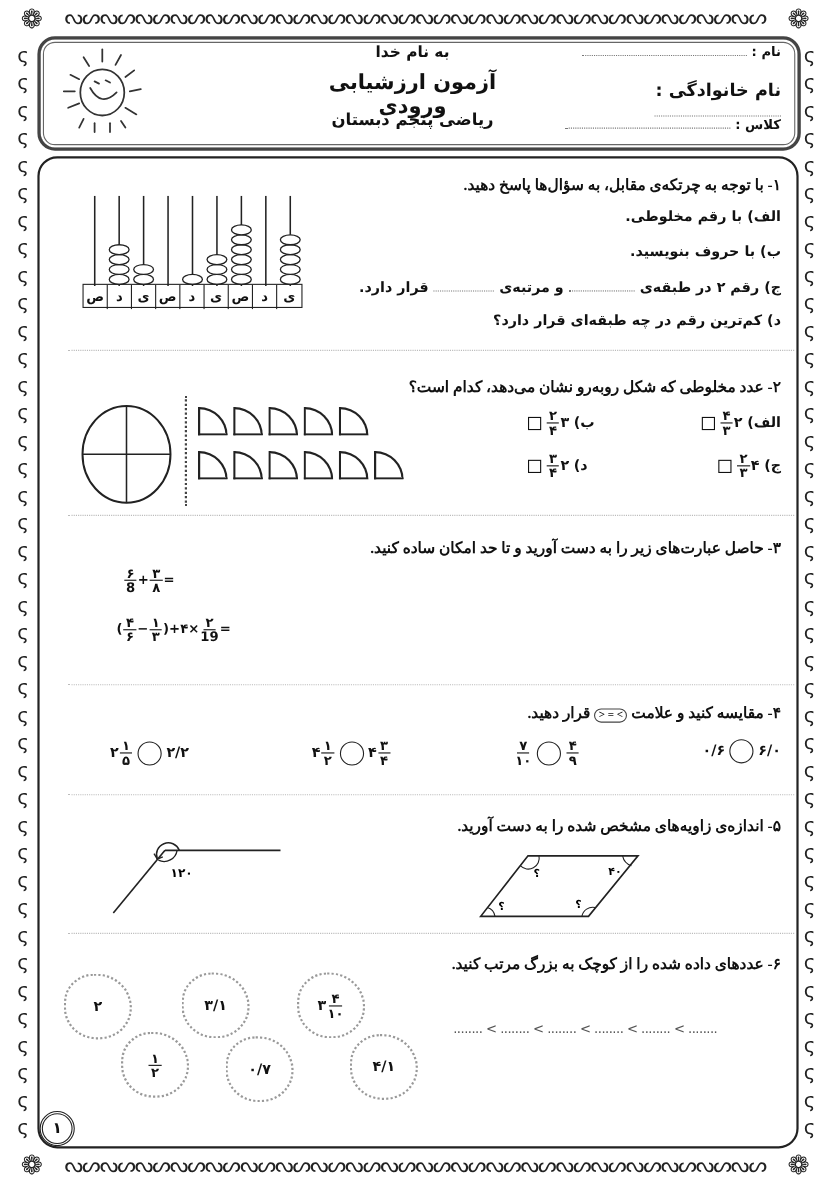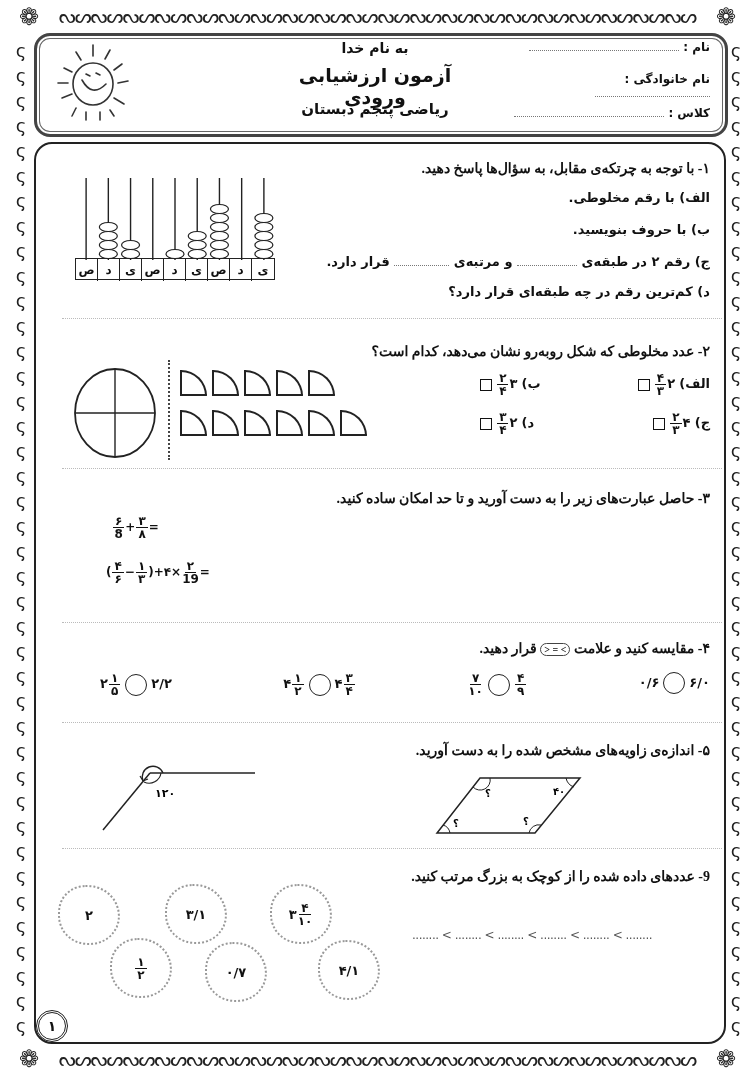--- a/index.html
+++ b/index.html
@@ -152,21 +152,21 @@
   </g>
 </svg>
 <div class="abs rtl bold" style="left:320px;top:40px;width:110px;text-align:center;font-size:14px;">به نام خدا</div>
 <div class="abs rtl bold" style="left:270px;top:64px;width:210px;text-align:center;font-size:19px;">آزمون ارزشیابی ورودی</div>
 <div class="abs rtl bold" style="left:290px;top:100px;width:170px;text-align:center;font-size:15px;">ریاضی پنجم دبستان</div>
 
 <div class="abs rtl" style="left:510px;top:40px;width:200px;font-size:12px;font-weight:bold;">
   <span>نام :</span>
   <span class="dots" style="width:150px;"></span>
 </div>
-<div class="abs rtl" style="left:510px;top:72px;width:200px;font-size:12px;font-weight:bold;">
+<div class="abs rtl" style="left:510px;top:72px;width:200px;font-size:16px;font-weight:bold;">
   <span>نام خانوادگی :</span>
   <span class="dots" style="width:115px;"></span>
 </div>
 <div class="abs rtl" style="left:510px;top:106px;width:200px;font-size:12px;font-weight:bold;">
   <span>کلاس :</span>
   <span class="dots" style="width:150px;"></span>
 </div>
 
 <div class="main-box"></div>
 
@@ -330,21 +330,21 @@
   <path d="M131 3 A12 12 0 0 0 139 12" stroke="#222" fill="none"></path>
   <path d="M8 50 A10 10 0 0 1 15 58" stroke="#222" fill="none"></path>
   <path d="M94 58 A10 10 0 0 1 106 50" stroke="#222" fill="none"></path>
   <text x="50" y="22" font-size="10" font-weight="bold" font-family="DejaVu Sans, sans-serif">؟</text>
   <text x="118" y="20" font-size="10" font-weight="bold" font-family="DejaVu Sans, sans-serif">۴۰</text>
   <text x="18" y="52" font-size="10" font-weight="bold" font-family="DejaVu Sans, sans-serif">؟</text>
   <text x="88" y="50" font-size="10" font-weight="bold" font-family="DejaVu Sans, sans-serif">؟</text>
 </svg>
 <div class="divider" style="top:848px;"></div>
 
-<div class="q-title" style="right:45px;top:868px;">9- عددهای داده شده را از کوچک به بزرگ مرتب کنید.</div>
+<div class="q-title" style="right:45px;top:868px;">۶- عددهای داده شده را از کوچک به بزرگ مرتب کنید.</div>
 <div class="abs" style="left:412px;top:928px;font-size:12px;color:#555;direction:ltr;letter-spacing:-0.5px;">........ &lt; ........ &lt; ........ &lt; ........ &lt; ........ &lt; ........</div>
 <div class="cloud" style="left:58px;top:885px;">
     <span>۲</span>
   </div>
 <div class="cloud" style="left:165px;top:884px;">
     <span>۳/۱</span>
   </div>
 <div class="cloud" style="left:270px;top:884px;">
     <span>۳</span>
     <span class="frac">

